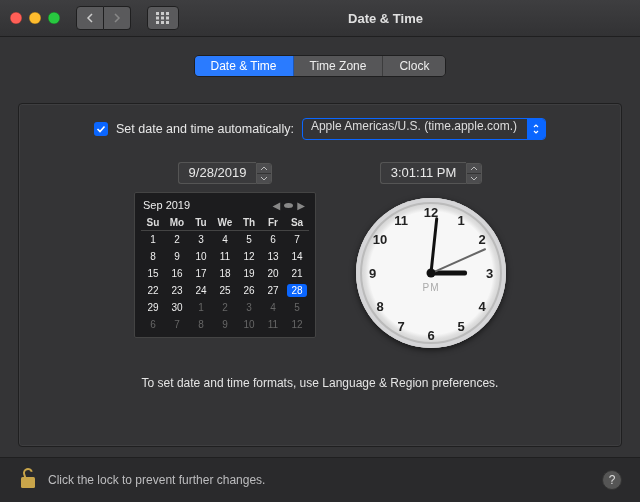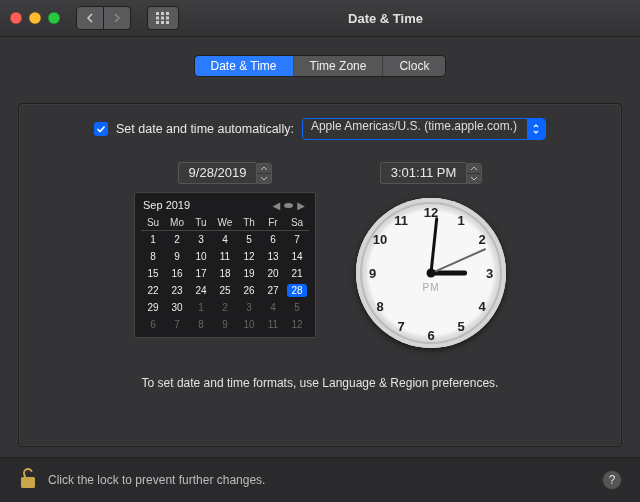--- a/index.html
+++ b/index.html
@@ -52,21 +52,21 @@
   .stepper{display:flex;flex-direction:column;border:1px solid #555;border-radius:0 3px 3px 0;overflow:hidden}
   .stepper div{width:14px;height:9px;background:#4d4d4f;display:flex;align-items:center;justify-content:center}
   .stepper div:first-child{border-bottom:1px solid #333}
   
   .calendar{background:#1c1c1e;border:1px solid #444;width:168px;padding:6px 6px 4px;border-radius:2px}
   .calhead{display:flex;align-items:center;justify-content:space-between;color:#eee;font-size:11px;font-weight:400;padding:0 2px 4px}
   .calnav{display:flex;gap:2px;align-items:center}
   .calnav span{color:#888;font-size:10px;padding:0 2px}
   .caldot{width:5px;height:5px;background:#888;border-radius:50%}
   .calgrid{width:100%;border-collapse:collapse}
-  .calgrid th{color:#ddd;font-size:10px;font-weight:400;padding:2px 0;border-bottom:1px solid #444;width:24px}
+  .calgrid th{color:#ddd;font-size:10px;font-weight:700;padding:2px 0;border-bottom:1px solid #444;width:24px}
   .calgrid td{color:#eee;font-size:10px;text-align:center;padding:3px 0;width:24px}
   .calgrid td.dim{color:#666}
   .calgrid td.sel span{background:var(--accent);color:#fff;border-radius:3px;padding:1px 4px}
   
   .clock{width:150px;height:150px;border-radius:50%;background:radial-gradient(#f7f7f7 58%,#e0e0e0 62%,#ccc 68%);box-shadow:0 2px 6px rgba(0,0,0,.6),inset 0 0 0 4px #d5d5d7,inset 0 0 0 6px #bbb;position:relative;margin-top:6px}
   .clock .ampm{position:absolute;top:56%;left:50%;transform:translateX(-50%);font-size:10px;color:#aaa;letter-spacing:1px}
   .num{position:absolute;font-size:13px;font-weight:600;color:#222;transform:translate(-50%,-50%)}
   .n12{top:14px;left:50%}.n1{top:22px;left:70%}.n2{top:41px;left:84%}
   .n3{top:50%;left:89%}.n4{top:72%;left:84%}.n5{top:85%;left:70%}
   .n6{top:91%;left:50%}.n7{top:85%;left:30%}.n8{top:72%;left:16%}

